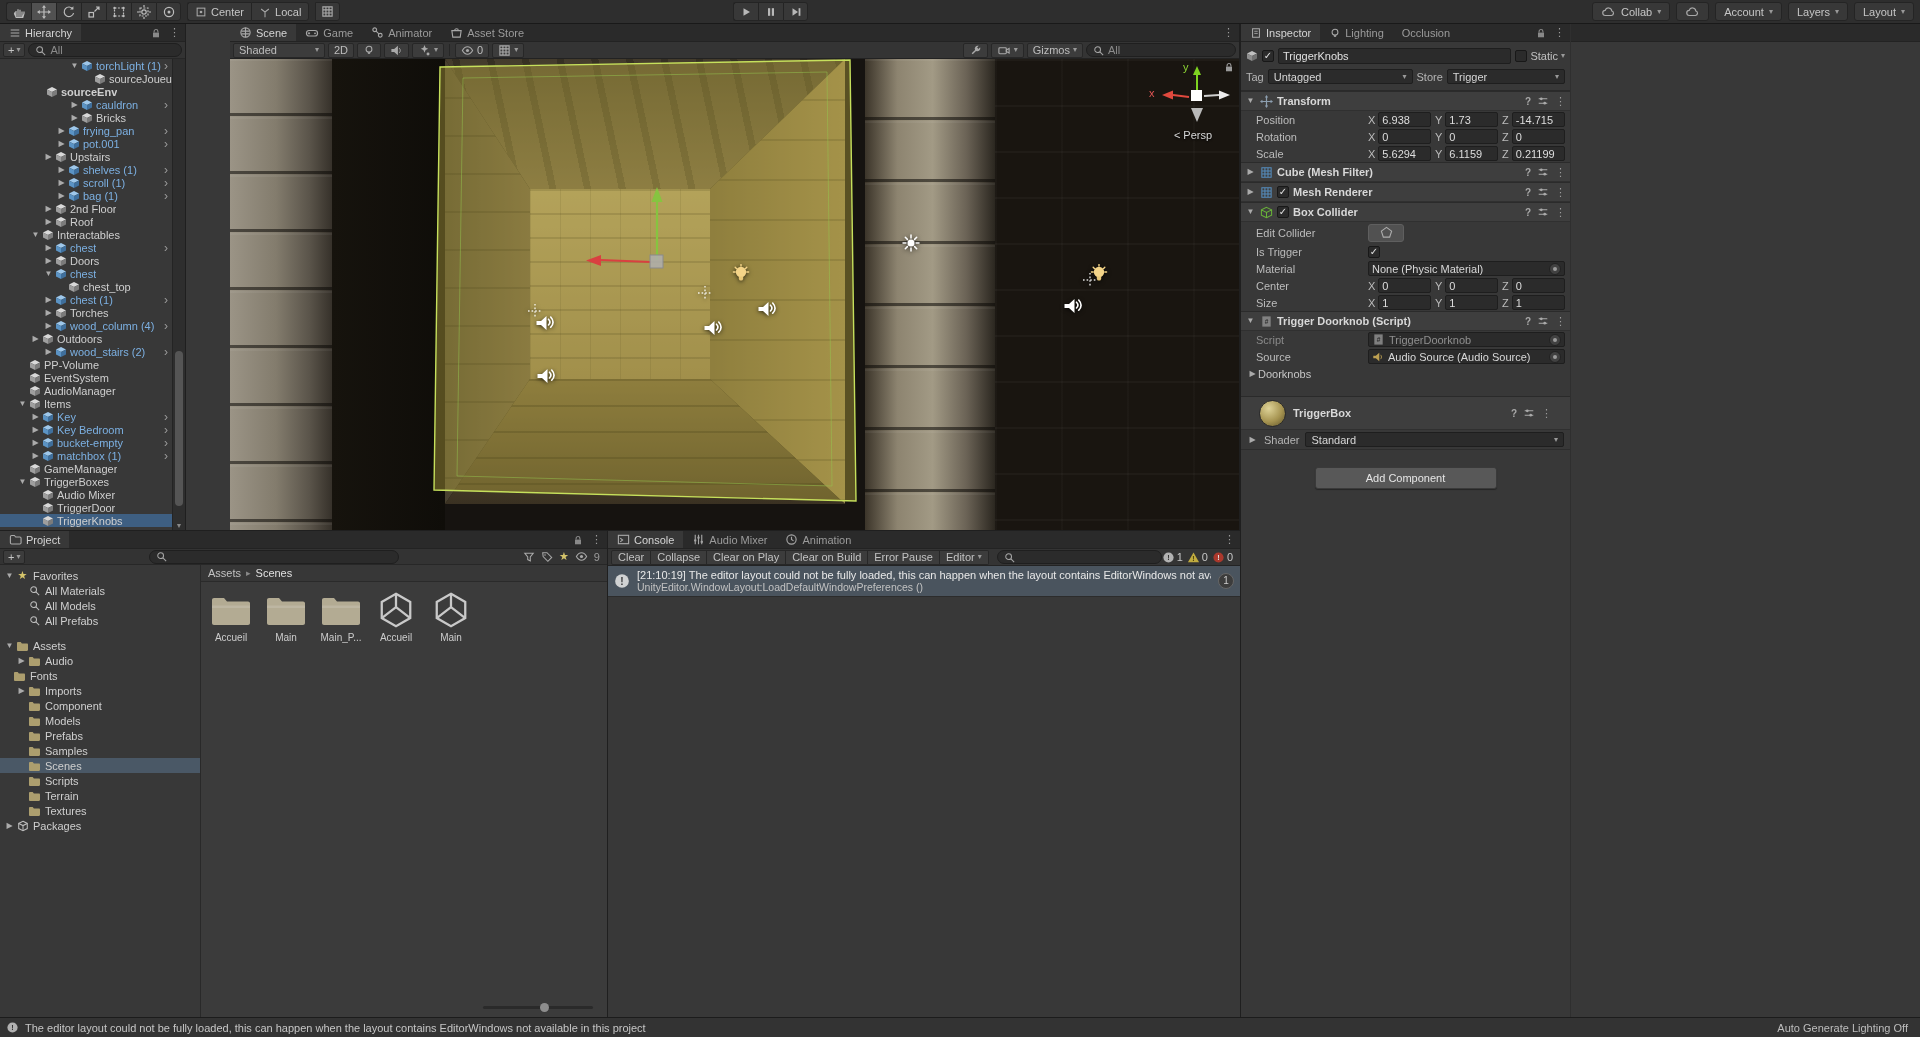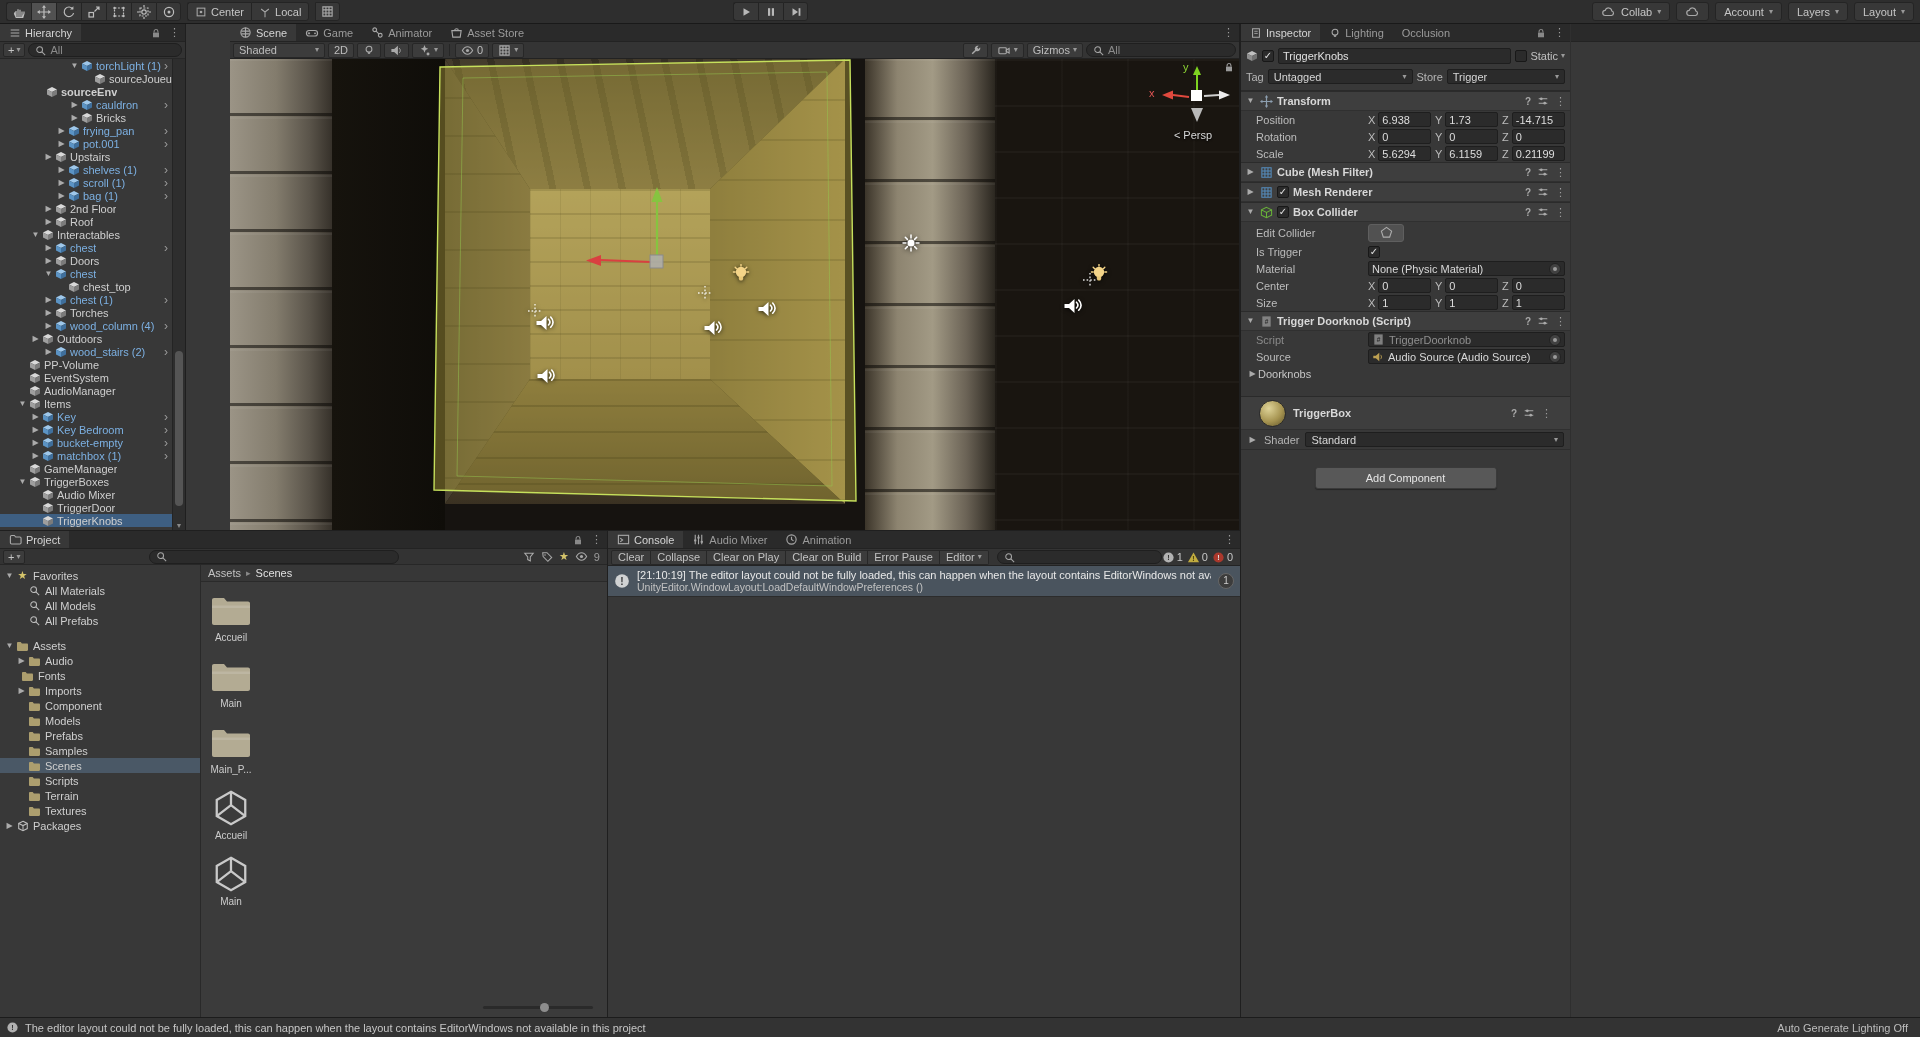--- a/index.html
+++ b/index.html
@@ -155,21 +155,21 @@
   .prow{height:15px;display:flex;align-items:center;white-space:nowrap;cursor:pointer;}
   .prow.sel{background:#4a5866;}
   .picon{width:15px;flex:none;display:flex;align-items:center;justify-content:center;}
   .plabel{padding-left:3px;color:#cfcfcf;}
   .star{color:#d4c36a;font-size:11px;}
   #proj-files{position:absolute;left:201px;right:0;top:0;bottom:0;background:#3b3b3b;}
   .crumbbar{height:17px;background:#373737;border-bottom:1px solid #2a2a2a;display:flex;align-items:center;gap:5px;padding:0 7px;}
   .crumb{color:#c2c2c2;cursor:pointer;}
   .crumb.leaf{color:#e0e0e0;}
   .crumb-sep{color:#8a8a8a;font-size:9px;}
-  #files-grid{display:flex;gap:13px;padding:8px 6px;flex-direction:column;}
+  #files-grid{display:flex;gap:7px;padding:8px 6px;}
   .file{width:48px;text-align:center;cursor:pointer;}
   .ficon{display:flex;justify-content:center;height:40px;align-items:center;}
   .flabel{font-size:10px;color:#cccccc;margin-top:2px;overflow:hidden;text-overflow:ellipsis;white-space:nowrap;}
   .proj-slider{position:absolute;right:14px;bottom:8px;width:110px;height:3px;background:#2a2a2a;border-radius:2px;cursor:pointer;}
   .proj-knob{position:absolute;left:52%;top:-3px;width:9px;height:9px;border-radius:50%;background:#8d8d8d;}
 
   
   #console{left:608px;top:530px;width:632px;height:487px;border-top:1px solid #1f1f1f;}
   #console-toolbar{height:17px;background:#343434;border-bottom:1px solid #232323;display:flex;align-items:center;padding:0 3px;}
   .cbtn{height:15px;display:flex;align-items:center;gap:3px;padding:0 6px;background:#3c3c3c;border:1px solid #272727;border-left:none;color:#c2c2c2;cursor:pointer;white-space:nowrap;}
@@ -1507,21 +1507,21 @@
           </div>
           <div class="prow" style="padding-left: 16px;">
             <span class="fold">▶</span>
             <span class="picon">
               <svg width="13" height="12" viewBox="0 0 13 12" xmlns="http://www.w3.org/2000/svg">
                 <path d="M1 3.2c0-.7.4-1.1 1.1-1.1h2.6l1.2 1.4h5c.7 0 1.1.4 1.1 1.1v5.2c0 .7-.4 1.1-1.1 1.1H2.1C1.4 11 1 10.6 1 9.9z" fill="#ac9e6e"></path>
               </svg>
             </span>
             <span class="plabel">Audio</span>
           </div>
-          <div class="prow" style="padding-left: 9px;">
+          <div class="prow" style="padding-left: 1px;">
             <span class="fold"></span>
             <span class="picon">
               <svg width="13" height="12" viewBox="0 0 13 12" xmlns="http://www.w3.org/2000/svg">
                 <path d="M1 3.2c0-.7.4-1.1 1.1-1.1h2.6l1.2 1.4h5c.7 0 1.1.4 1.1 1.1v5.2c0 .7-.4 1.1-1.1 1.1H2.1C1.4 11 1 10.6 1 9.9z" fill="#ac9e6e"></path>
               </svg>
             </span>
             <span class="plabel">Fonts</span>
           </div>
           <div class="prow" style="padding-left: 16px;">
             <span class="fold">▶</span>

